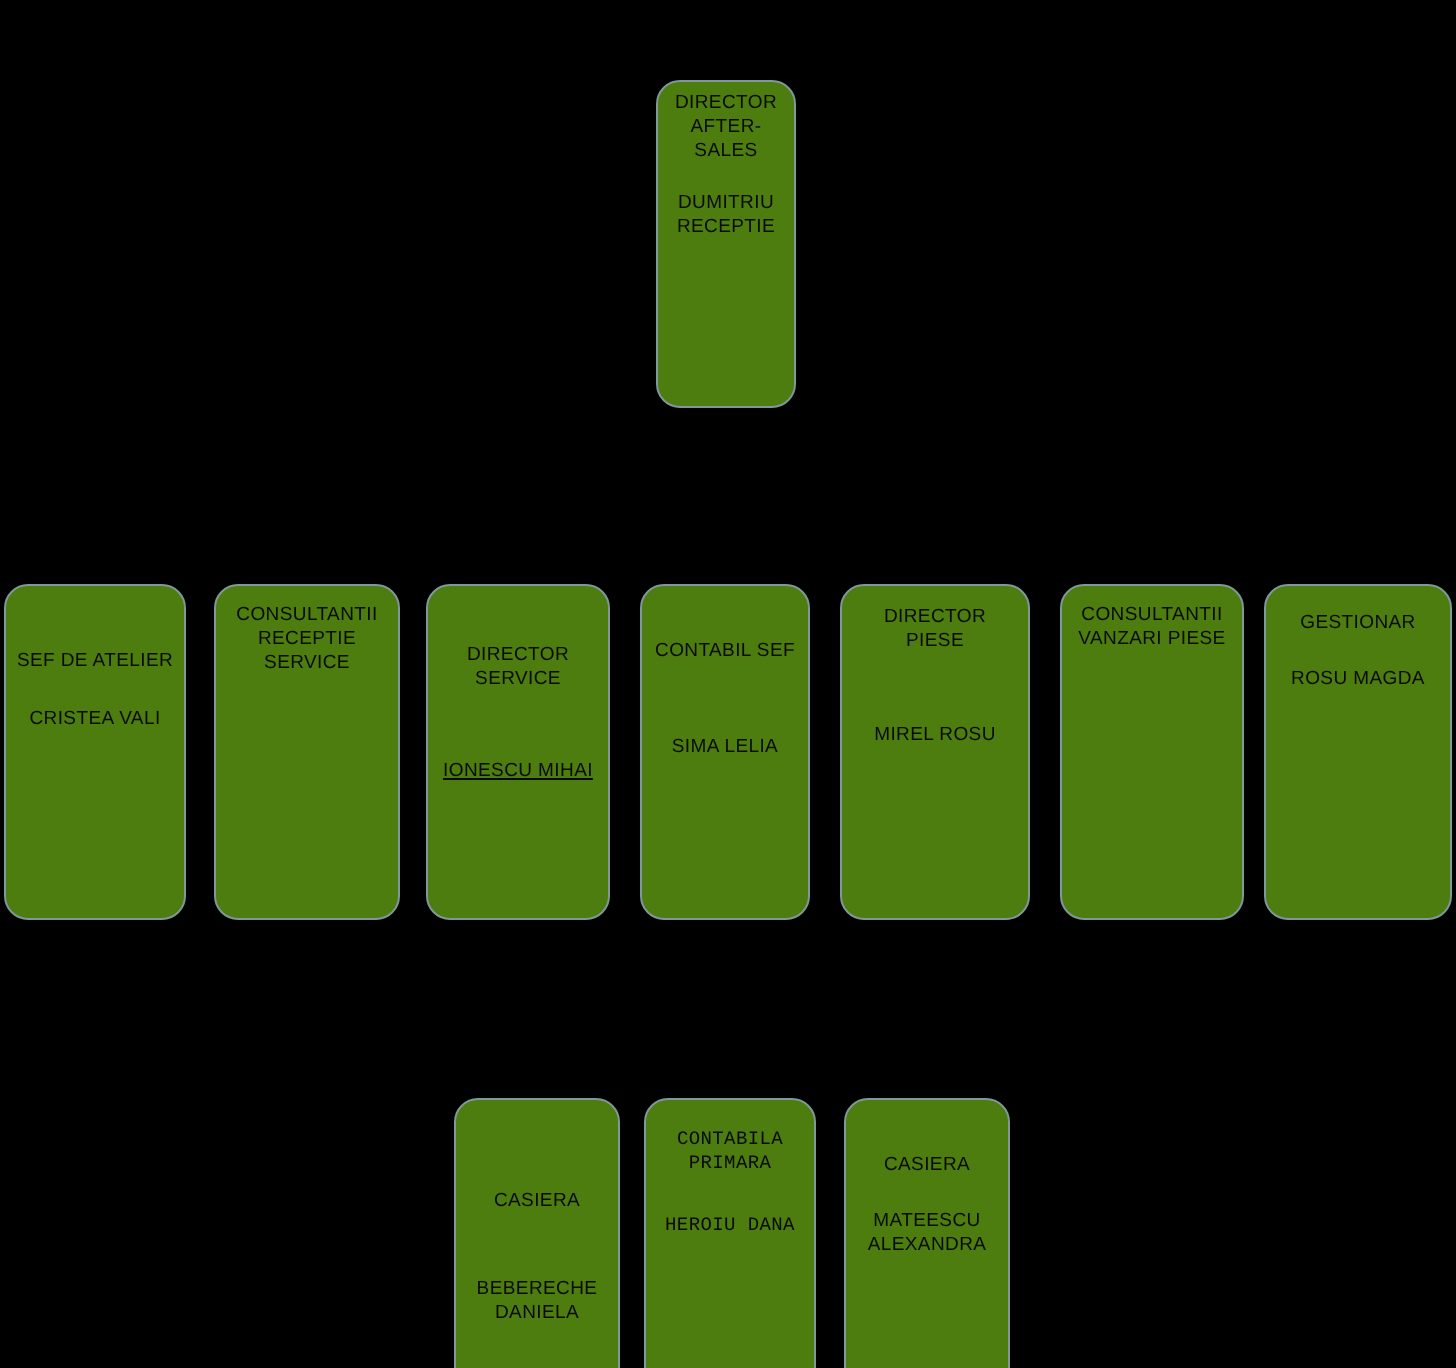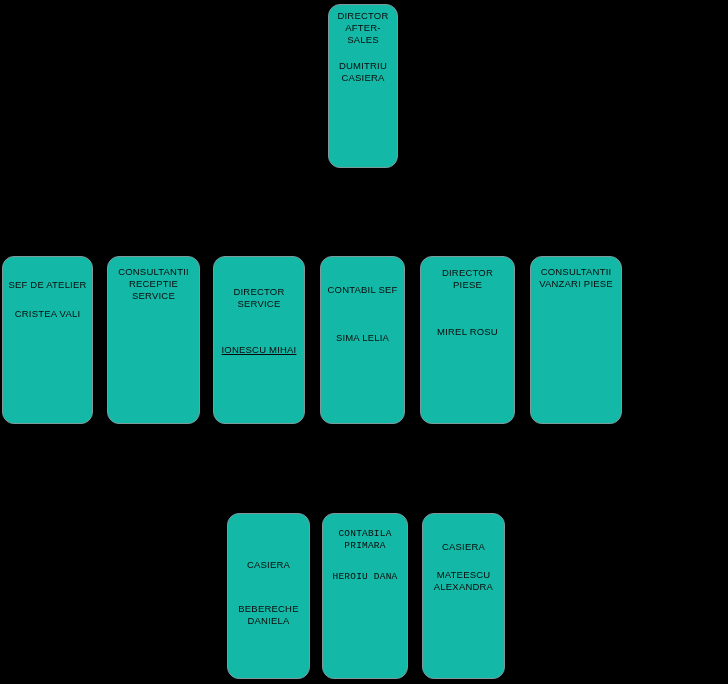--- a/index.html
+++ b/index.html
@@ -10,39 +10,40 @@
   .canvas{
     position:relative;
     width:728px;
     height:684px;
     background:#000;
     overflow:hidden;
   }
   .org-box{
     position:absolute;
     box-sizing:border-box;
-    background:#14b8a6;
+    background:#4d7c0f;
     border:1px solid #7e989c;
     border-radius:12px;
     text-align:center;
     color:#0a0a0a;
     font-size:9.5px;
     line-height:12px;
     letter-spacing:0.2px;
     padding-left:3px;
     padding-right:3px;
+    margin-top:36px;
   }
   .org-box .title,
   .org-box .name{
     white-space:pre-line;
   }
   
   #box-top {left:328px;top:4px;  width:70px;height:164px;padding-top:5px;}
   #box-top .name{margin-top:14px;}
-  #box-b1  {left:2px;  top:256px;width:91px;height:168px;padding-top:22px;}
+  #box-b1  {left:2px;  top:256px;width:91px;height:168px;padding-top:32px;}
   #box-b1 .name{margin-top:17px;text-align:center;}
   #box-b2  {left:107px;top:256px;width:93px;height:168px;padding-top:9px;}
   #box-b3  {left:213px;top:256px;width:92px;height:168px;padding-top:29px;}
   #box-b3 .name{margin-top:34px;text-decoration:underline;}
   #box-b4  {left:320px;top:256px;width:85px;height:168px;padding-top:27px;}
   #box-b4 .name{margin-top:36px;}
   #box-b5  {left:420px;top:256px;width:95px;height:168px;padding-top:10px;}
   #box-b5 .name{margin-top:35px;}
   #box-b6  {left:530px;top:256px;width:92px;height:168px;padding-top:9px;}
   #box-b7  {left:632px;top:256px;width:94px;height:168px;padding-top:13px;}
@@ -57,21 +58,21 @@
 </head>
 <body>
 
 <div class="canvas">
 
   <div class="org-box" id="box-top">
     <div class="title">DIRECTOR
 AFTER-
 SALES</div>
     <div class="name">DUMITRIU
-CASIERA</div>
+RECEPTIE</div>
   </div>
 
   <div class="org-box" id="box-b1">
     <div class="title">SEF DE ATELIER</div>
     <div class="name">CRISTEA VALI</div>
   </div>
 
   <div class="org-box" id="box-b2">
     <div class="title">CONSULTANTII
 RECEPTIE
@@ -95,20 +96,24 @@
 PIESE</div>
     <div class="name">MIREL ROSU</div>
   </div>
 
   <div class="org-box" id="box-b6">
     <div class="title">CONSULTANTII
 VANZARI PIESE</div>
     <div class="name"></div>
   </div>
 
+  <div class="org-box" id="box-b7">
+    <div class="title">GESTIONAR</div>
+    <div class="name">ROSU MAGDA</div>
+  </div>
 
   <div class="org-box" id="box-b8">
     <div class="title">CASIERA</div>
     <div class="name">BEBERECHE
 DANIELA</div>
   </div>
 
   <div class="org-box" id="box-b9">
     <div class="title">CONTABILA
 PRIMARA</div>

